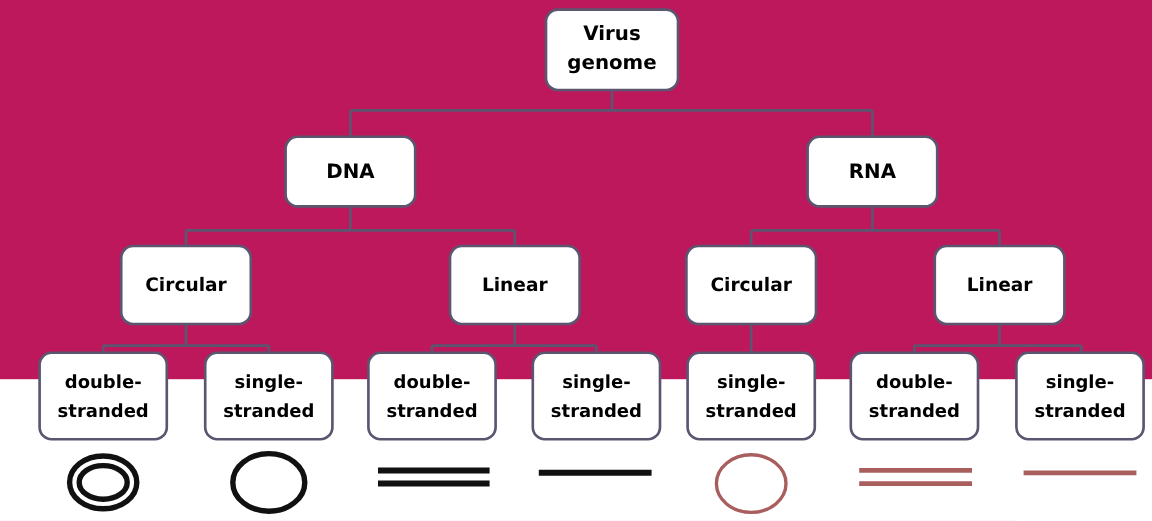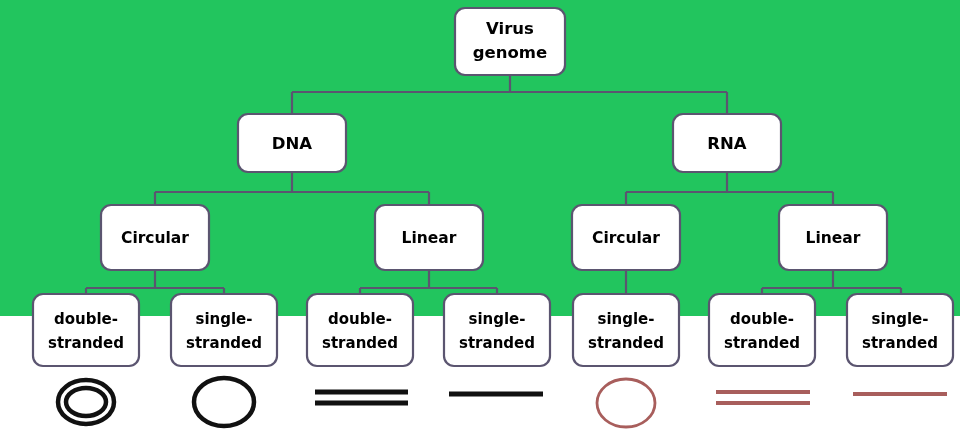--- a/index.html
+++ b/index.html
@@ -11,21 +11,21 @@
   body {
     width: 960px;
     height: 434px;
     overflow: hidden;
     font-family: "DejaVu Sans", sans-serif;
   }
   #diagram-root {
     position: relative;
     width: 960px;
     height: 316px;
-    background: #22c55e;
+    background: #be185d;
   }
   #tree-svg {
     position: absolute;
     left: 0;
     top: 0;
     width: 960px;
     height: 434px;
     display: block;
   }
   .node-box {

